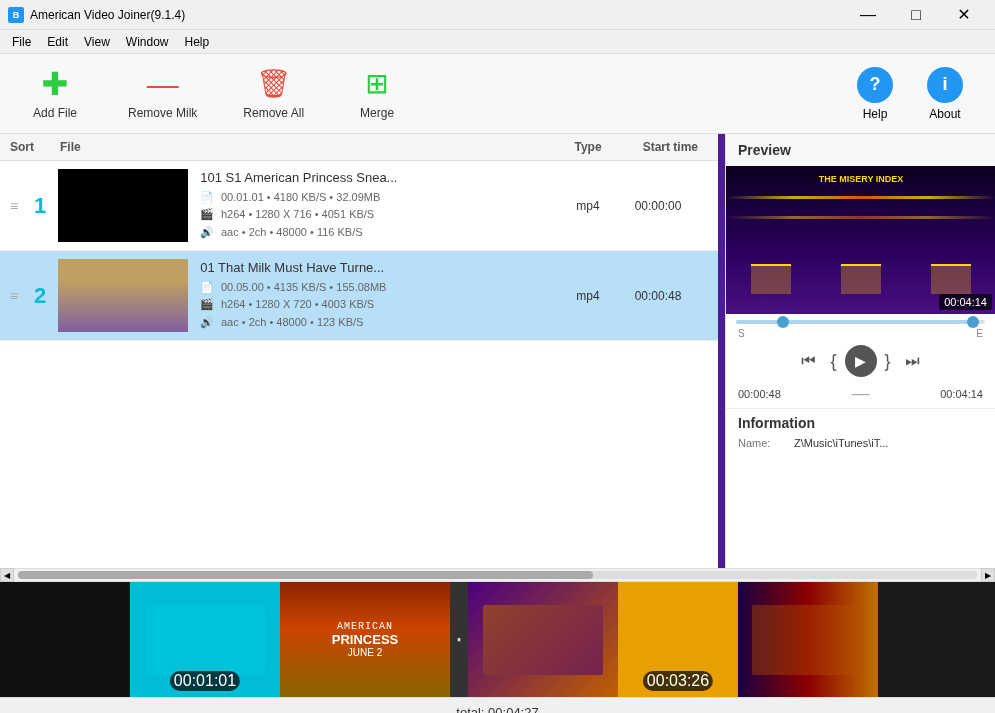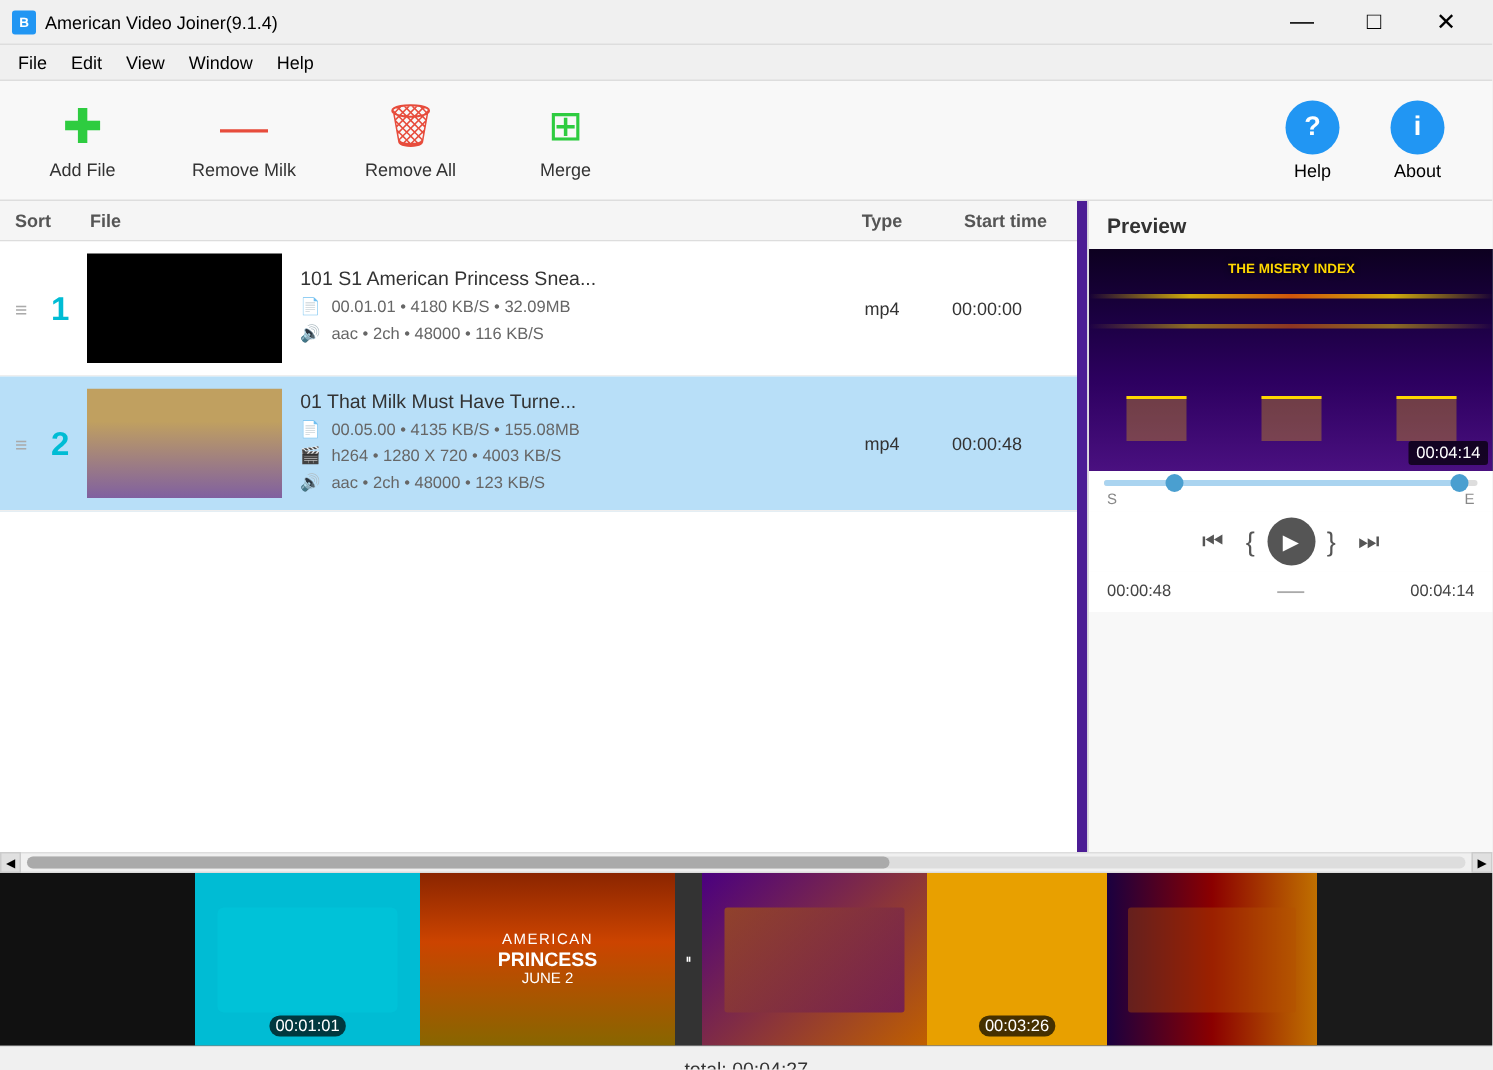--- a/index.html
+++ b/index.html
@@ -361,21 +361,21 @@
       background: linear-gradient(to bottom, #8B0000 0%, #CC4400 50%, #886600 100%);
       display: flex; align-items: center; justify-content: center;
       position: relative;
     }
     .clip-pause { width: 20px; background: #333; display: flex; align-items: center; justify-content: center; }
     .clip-time-label {
       position: absolute;
       bottom: 6px;
       left: 50%; transform: translateX(-50%);
       background: rgba(0,0,0,0.7);
-      color: white; font-size: 11px;
+      color: white; font-size: 16px;
       padding: 1px 4px; border-radius: 10px;
       white-space: nowrap;
     }
 
     
     .total-bar {
       height: 30px;
       background: #f0f0f0;
       display: flex; align-items: center; justify-content: center;
       border-top: 1px solid #ddd;
@@ -456,20 +456,24 @@
       <span class="drag-handle">≡</span>
       <div class="row-num">1</div>
       <div class="thumb" style="background:#000;"></div>
       <div class="file-info">
         <div class="file-name">101 S1 American Princess Snea...</div>
         <div class="file-meta">
           <span>📄</span>
           <span>00.01.01 • 4180 KB/S • 32.09MB</span>
         </div>
         <div class="file-meta">
+          <span>🎬</span>
+          <span>h264 • 1280 X 716 • 4051 KB/S</span>
+        </div>
+        <div class="file-meta">
           <span>🔊</span>
           <span>aac • 2ch • 48000 • 116 KB/S</span>
         </div>
       </div>
       <div class="col-type-val">mp4</div>
       <div class="col-time-val">00:00:00</div>
     </div>
 
     <div class="file-row selected">
       <span class="drag-handle">≡</span>
@@ -538,20 +542,27 @@
       <button class="bracket-btn">}</button>
       <button class="transport-btn">⏭</button>
     </div>
 
     <div class="time-display">
       <span>00:00:48</span>
       <span class="time-sep">—</span>
       <span>00:04:14</span>
     </div>
 
+    <div class="info-section">
+      <div class="info-title">Information</div>
+      <div class="info-row">
+        <span class="info-label">Name:</span>
+        <span class="info-value">Z\Music\iTunes\iT...</span>
+      </div>
+    </div>
   </div>
 </div>
 
 <div class="scrollbar-area">
   <div class="scrollbar-arrow">◀</div>
   <div class="scrollbar-track">
     <div class="scrollbar-thumb"></div>
   </div>
   <div class="scrollbar-arrow">▶</div>
 </div>
@@ -565,21 +576,21 @@
   <div class="timeline-clip clip-cyan" style="width:150px; position:relative;">
     <div style="width:100%; height:115px; background:#00BCD4; display:flex; align-items:center; justify-content:center; position:relative;">
       <div style="width:80%; height:70px; background:rgba(0,200,220,0.5); border-radius:4px;"></div>
       <div class="clip-time-label">00:01:01</div>
     </div>
   </div>
 
   <div class="timeline-clip clip-princess" style="width:170px; position:relative;">
     <div style="width:100%; height:115px; background: linear-gradient(to bottom, #8B2500 0%, #CC4400 40%, #886600 100%); display:flex; align-items:center; justify-content:center; position:relative;">
       <div style="text-align:center; color:white;">
-        <div style="font-size:10px; letter-spacing:1px;">AMERICAN</div>
+        <div style="font-size:10px; letter-spacing:1px;font-family:Liberation Mono, monospace;">AMERICAN</div>
         <div style="font-size:13px; font-weight:bold;">PRINCESS</div>
         <div style="font-size:10px;">JUNE 2</div>
       </div>
     </div>
   </div>
 
   <div class="timeline-clip clip-pause" style="width:18px;">
     <div style="width:100%; height:115px; background:#333; display:flex; align-items:center; justify-content:center; color:white; font-size:8px;">⏸</div>
   </div>
 

